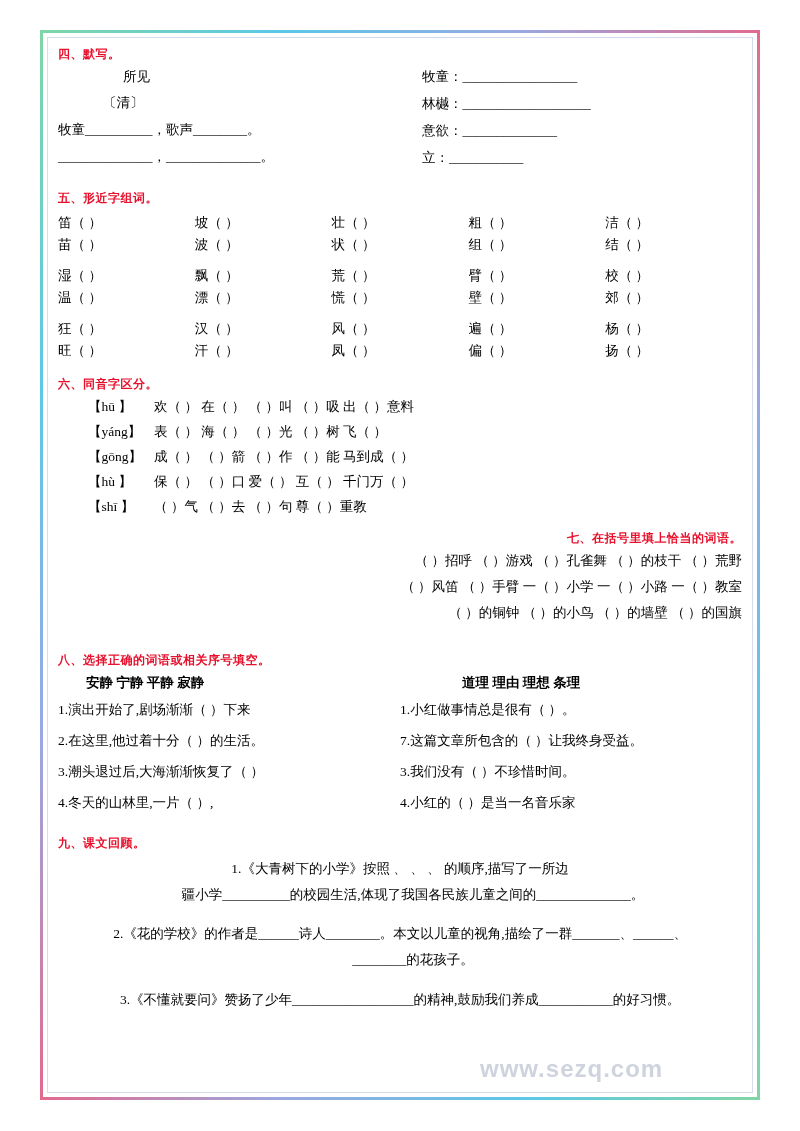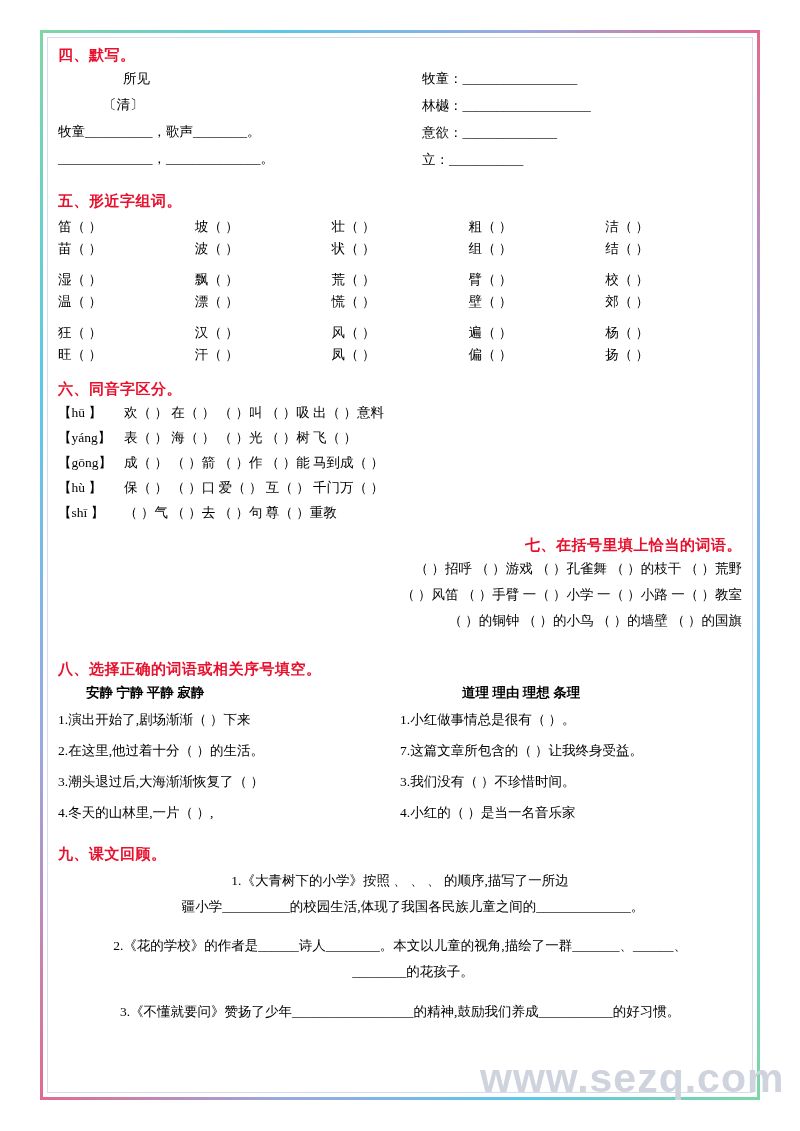--- a/index.html
+++ b/index.html
@@ -50,42 +50,42 @@
     position:absolute;
     left:18px; top:16px;
     width:684px;
     font-size:13.5px;
     color:#000;
   }
 
   .sec-title {
     color:#e8112d;
     font-weight:bold;
-    font-size:15px;
+    font-size:12px;
     margin:0 0 5px 0;
     letter-spacing:0.5px;
   }
   .sec { margin-bottom:10px; }
 
   
   .s4 { position:relative; height:112px; }
   .s4-left { position:absolute; left:0; top:0; width:340px; }
   .s4-right { position:absolute; left:364px; top:0; width:330px; }
   .s4-line { margin-bottom:9px; white-space:nowrap; }
   .poem-title { display:block; text-align:left; padding-left:65px; margin-bottom:8px; }
   .poem-author { display:block; text-align:left; padding-left:45px; margin-bottom:9px; }
 
   
   .grid5 { width:100%; border-collapse:collapse; }
   .grid5 td { padding:2px 0; white-space:nowrap; font-size:13.5px; }
   .gap-row td { height:9px; padding:0; }
 
   
   .s6row { margin-bottom:7px; white-space:nowrap; }
-  .pinyin { display:inline-block; width:66px; }
+  .pinyin { display:inline-block; width:66px;margin-left:30px; }
 
   
   .s7row { margin-bottom:8px; white-space:nowrap; }
 
   
   .s8 { position:relative; }
   .s8-cols { display:flex; }
   .s8-col { width:50%; }
   .s8-words { font-weight:bold; margin-bottom:9px; }
   .s8-q { margin-bottom:13px; }
@@ -93,21 +93,21 @@
   .s8-right .s8-words { padding-left:62px; }
 
   
   .s9-q { margin-bottom:11px; line-height:1.75;text-align:center; }
   .s9-indent { padding-left:26px; }
 
   .watermark {
     position:absolute;
     left:480px; top:1055px;
     font-family:"Liberation Sans", sans-serif;
-    font-size:41px;
+    font-size:24px;
     font-weight:bold;
     color:#cfd3de;
     letter-spacing:1px;
     z-index:5;
   }
 </style>
 </head>
 <body>
 
 <div class="page">

